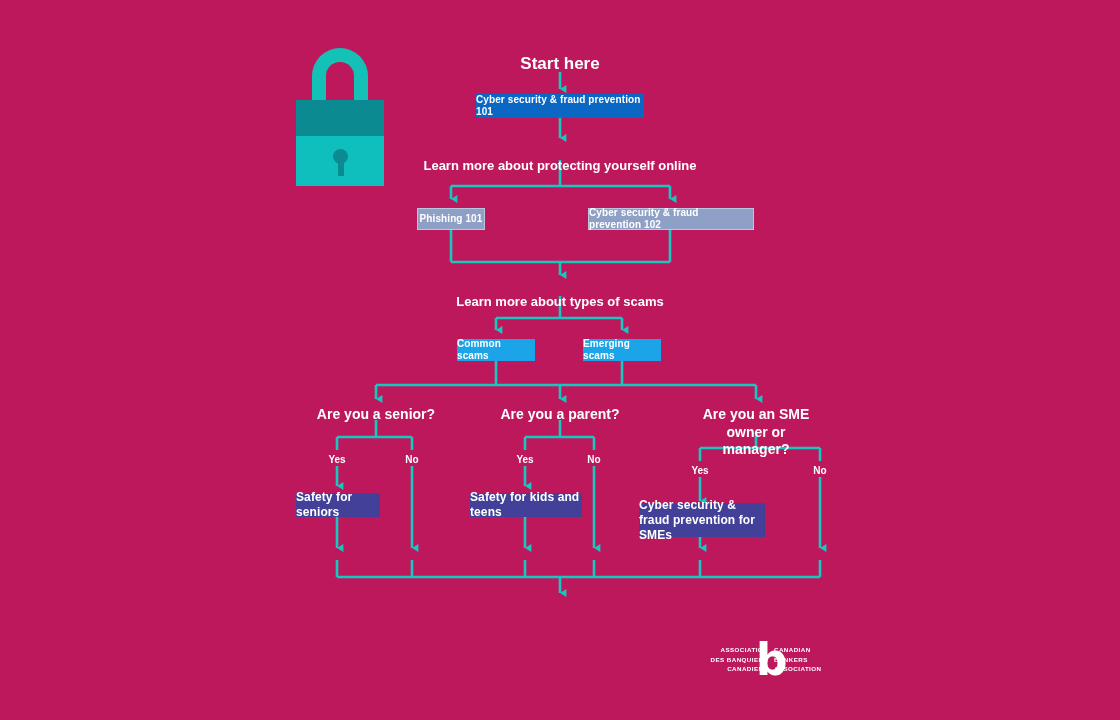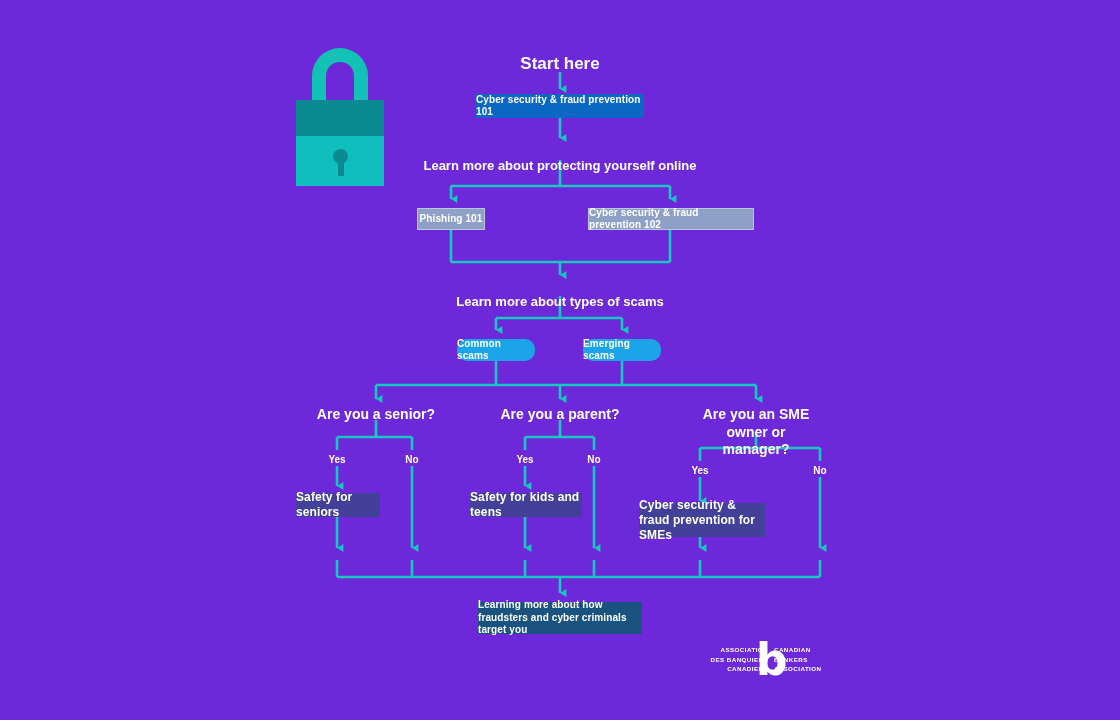--- a/index.html
+++ b/index.html
@@ -1,36 +1,36 @@
 <!DOCTYPE html>
 <html><head>
 <meta charset="utf-8">
 <style>
   html,body{margin:0;padding:0;background:#04294f;}
   body{font-family:"Liberation Sans", sans-serif;}
   #canvas{
     position:relative;width:1120px;height:720px;
-    background:#6d28d9;overflow:hidden;
+    background:#be185d;overflow:hidden;
   }
   #wires{position:absolute;left:0;top:0;width:1120px;height:720px;pointer-events:none;}
   .node{
     position:absolute;box-sizing:border-box;
     display:flex;align-items:center;justify-content:center;
     color:#ffffff;font-weight:bold;
     line-height:1.25;letter-spacing:.1px;
   }
   .label{
     position:absolute;color:#ffffff;font-weight:bold;
     text-align:center;line-height:1.25;white-space:nowrap;
   }
   .label.wrap{white-space:normal;}
 
   .n-blue{background:#0a68c4;font-size:10px;}
   .n-periwinkle{background:#8fa0c6;border:1px solid #b9c6e0;font-size:10px;}
-  .n-cyan{background:#1ba4e8;font-size:10px;border-radius:10px;}
+  .n-cyan{background:#1ba4e8;font-size:10px;}
   .n-purple{background:#43409a;font-size:12px;}
   .n-steel{background:#1a5380;font-size:10px;}
 
   .start-here{font-size:17px;color:#ffffff;font-weight:bold;}
   .step-text{font-size:13px;margin-top:12px;}
   .q-text{font-size:14px;}
   .yn-text{font-size:10px;}
 
   
   #lock{position:absolute;left:296px;top:48px;width:88px;height:138px;}
@@ -168,21 +168,20 @@
   <div class="label yn-text" style="left:574px;top:454px;width:40px;">No</div>
   <div class="label yn-text" style="left:680px;top:465px;width:40px;">Yes</div>
   <div class="label yn-text" style="left:800px;top:465px;width:40px;">No</div>
 
   <div class="node n-purple" style="left:296px;top:493px;width:84px;height:24px;">Safety for seniors</div>
 
   <div class="node n-purple" style="left:470px;top:493px;width:112px;height:24px;">Safety for kids and teens</div>
 
   <div class="node n-purple" style="left:639px;top:503px;width:126px;height:34px;">Cyber security &amp; fraud prevention for SMEs</div>
 
-  <div class="node n-steel" style="left:478px;top:602px;width:164px;height:32px;">Learning more about how fraudsters and cyber criminals target you</div>
 
   <div id="logo">
     <div class="lg-left">
       <div>ASSOCIATION</div>
       <div>DES BANQUIERS</div>
       <div>CANADIENS</div>
     </div>
     <div class="lg-b">b</div>
     <div class="lg-right">
       <div>CANADIAN</div>

